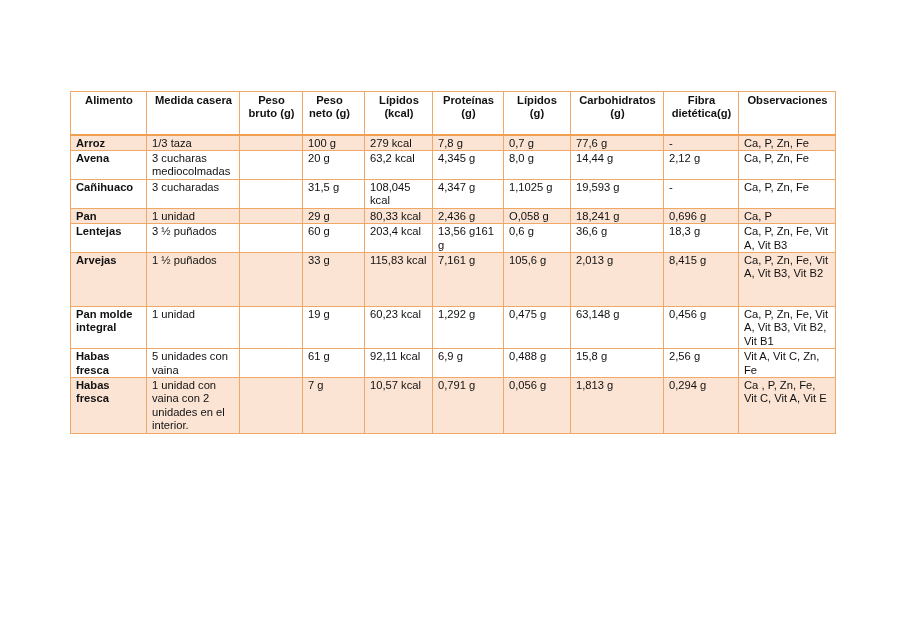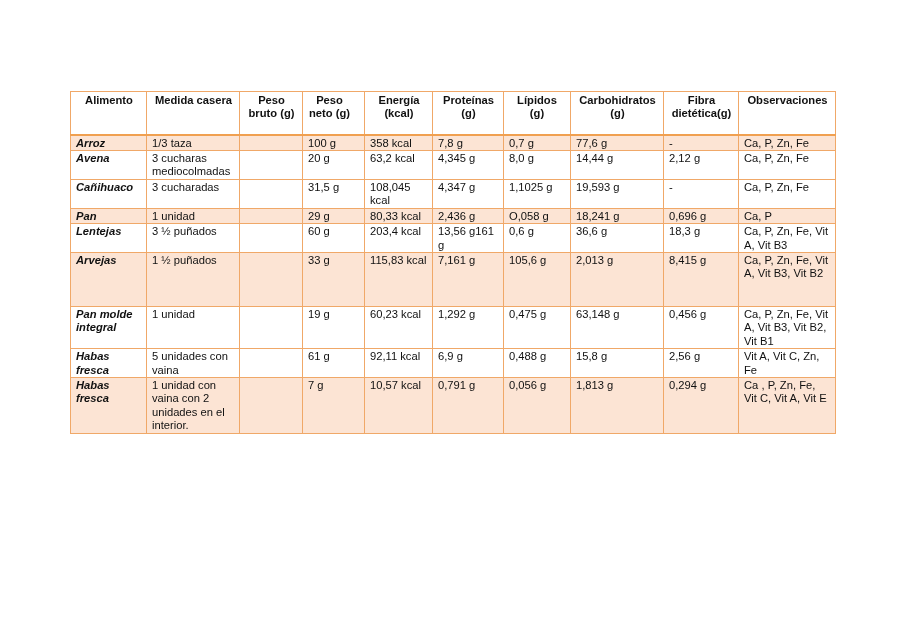--- a/index.html
+++ b/index.html
@@ -24,21 +24,21 @@
     overflow: hidden;
   }
   table.nutri th {
     font-weight: bold;
     text-align: center;
     padding-top: 2px;
   }
   table.nutri thead tr { height: 43px; }
   table.nutri thead th { border-bottom: 2.5px solid #F0A050; }
   table.nutri th.left { text-align: center; }
-  td.name { font-weight: bold; font-style: italic; }
+  td.name { font-weight: bold; }
   tr.shade td { background: #FCE4D4; }
 </style>
 </head>
 <body>
 
 <table class="nutri">
   <colgroup>
     <col style="width:76px">
       <col style="width:93px">
       <col style="width:63px">
@@ -49,35 +49,35 @@
       <col style="width:93px">
       <col style="width:75px">
       <col style="width:97px">
   </colgroup>
   <thead>
     <tr>
       <th>Alimento</th>
       <th class="left">Medida casera</th>
       <th>Peso bruto (g)</th>
       <th style="padding-left:6px;padding-right:14px">Peso neto (g)</th>
-      <th>Energía (kcal)</th>
+      <th>Lípidos (kcal)</th>
       <th>Proteínas (g)</th>
       <th style="padding-left:12px;padding-right:12px">Lípidos (g)</th>
       <th>Carbohidratos (g)</th>
       <th>Fibra dietética(g)</th>
       <th class="left">Observaciones</th>
     </tr>
   </thead>
   <tbody id="tbody">
     <tr class="shade" style="height:15px">
       <td class="name">Arroz</td>
       <td>1/3 taza</td>
       <td></td>
       <td>100 g</td>
-      <td>358 kcal</td>
+      <td>279 kcal</td>
       <td>7,8 g</td>
       <td>0,7 g</td>
       <td>77,6 g</td>
       <td>-</td>
       <td>Ca, P, Zn, Fe</td>
     </tr>
     <tr style="height:29px">
       <td class="name">Avena</td>
       <td>3 cucharas mediocolmadas</td>
       <td></td>

